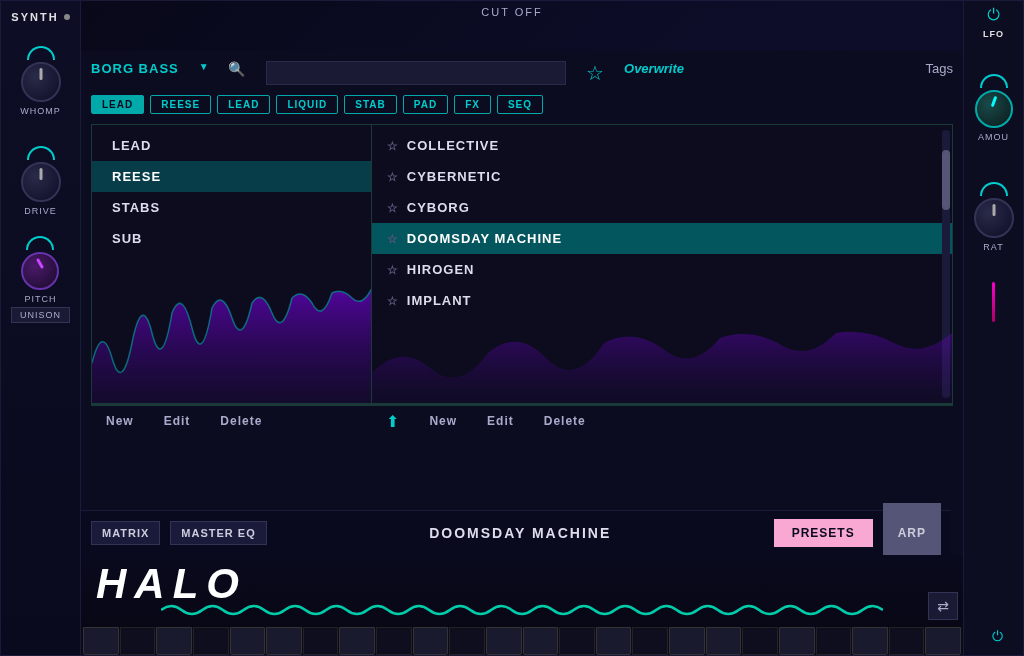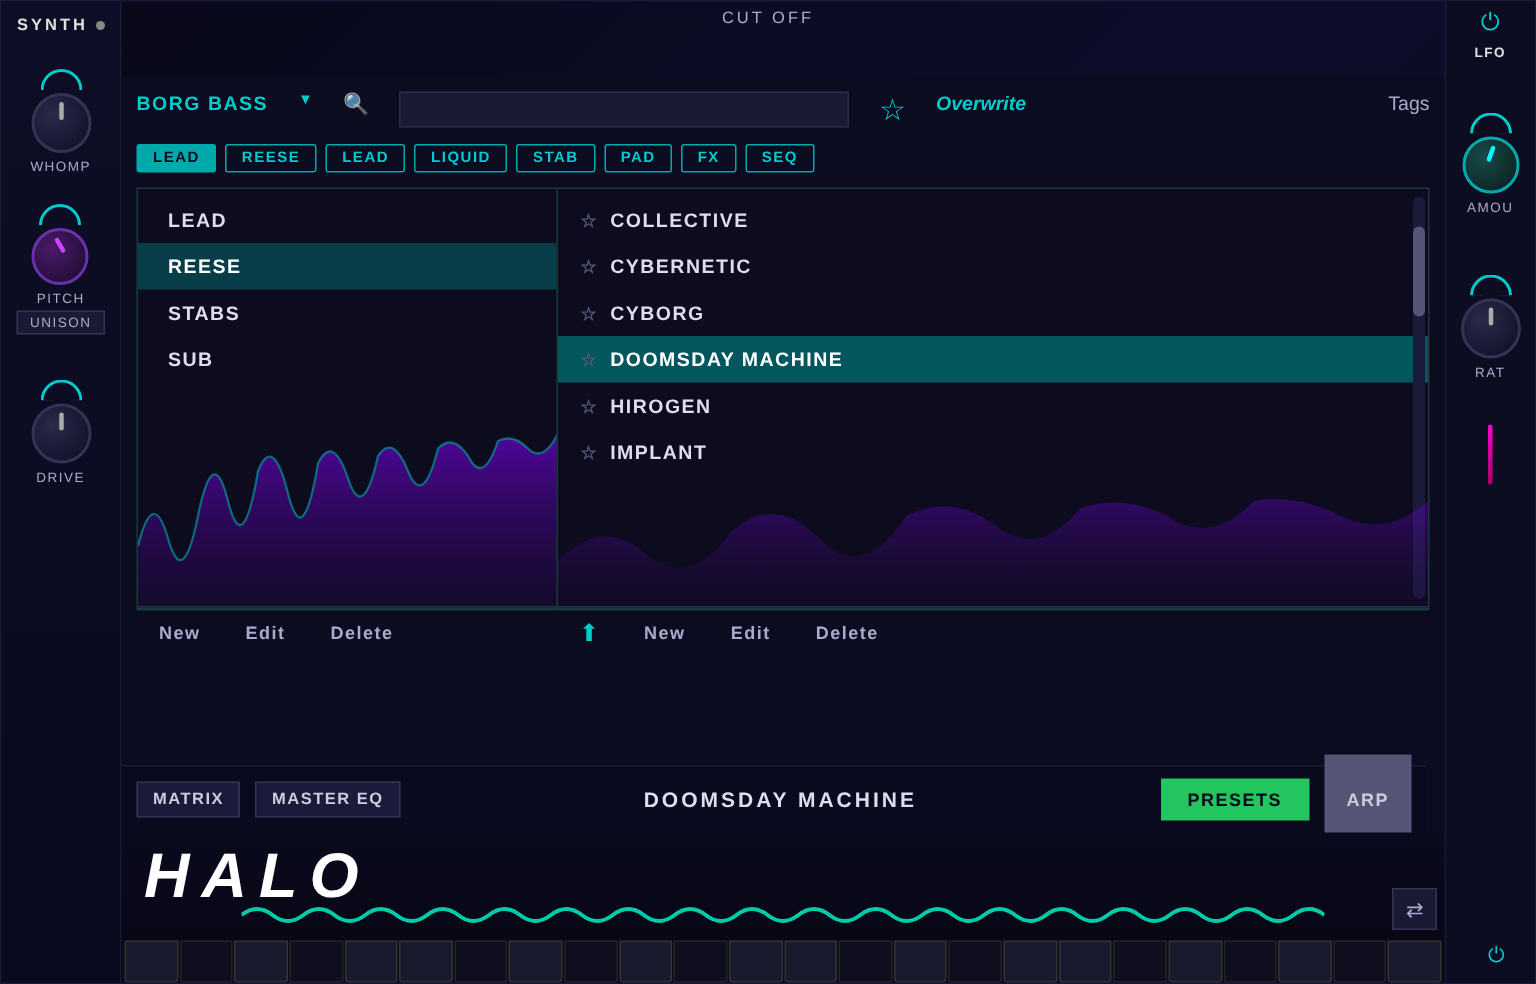--- a/index.html
+++ b/index.html
@@ -357,21 +357,21 @@
     .preset-name-display {
       color: #ddddee;
       font-size: 14px;
       font-weight: bold;
       letter-spacing: 2px;
       flex: 1;
       text-align: center;
     }
 
     .presets-btn {
-      background: #22c55e;
+      background: #f9a8d4;
       border: none;
       color: #0a0a1e;
       padding: 7px 18px;
       font-size: 12px;
       font-weight: bold;
       letter-spacing: 1px;
       cursor: pointer;
     }
 
     .arp-btn {
@@ -533,31 +533,31 @@
       <span class="synth-dot"></span>
     </div>
 
     <div class="knob-container">
 
       <div style="width:28px;height:14px;border-top:2px solid #00cccc;border-left:2px solid #00cccc;border-right:2px solid #00cccc;border-radius:14px 14px 0 0;margin-bottom:2px;"></div>
       <div class="knob"></div>
       <div class="knob-label">WHOMP</div>
     </div>
 
+    <div class="knob-container">
+      <div style="width:28px;height:14px;border-top:2px solid #00cccc;border-left:2px solid #00cccc;border-right:2px solid #00cccc;border-radius:14px 14px 0 0;margin-bottom:2px;"></div>
+      <div class="knob"></div>
+      <div class="knob-label">DRIVE</div>
+    </div>
+
     <div class="knob-container pitch-section">
       <div style="width:28px;height:14px;border-top:2px solid #00cccc;border-left:2px solid #00cccc;border-right:2px solid #00cccc;border-radius:14px 14px 0 0;margin-bottom:2px;"></div>
       <div class="knob-purple"></div>
       <div class="knob-label">PITCH</div>
       <button class="unison-btn">UNISON</button>
-    </div>
-
-    <div class="knob-container">
-      <div style="width:28px;height:14px;border-top:2px solid #00cccc;border-left:2px solid #00cccc;border-right:2px solid #00cccc;border-radius:14px 14px 0 0;margin-bottom:2px;"></div>
-      <div class="knob"></div>
-      <div class="knob-label">DRIVE</div>
     </div>
   </div>
 
   <div class="right-panel-outer">
     <span class="top-lfo-dot">⏻</span>
     <span class="lfo-label">LFO</span>
 
     <div class="knob-container" style="margin-top:30px;">
       <div style="width:28px;height:14px;border-top:2px solid #00cccc;border-left:2px solid #00cccc;border-right:2px solid #00cccc;border-radius:14px 14px 0 0;margin-bottom:2px;"></div>
       <div class="knob-teal"></div>

